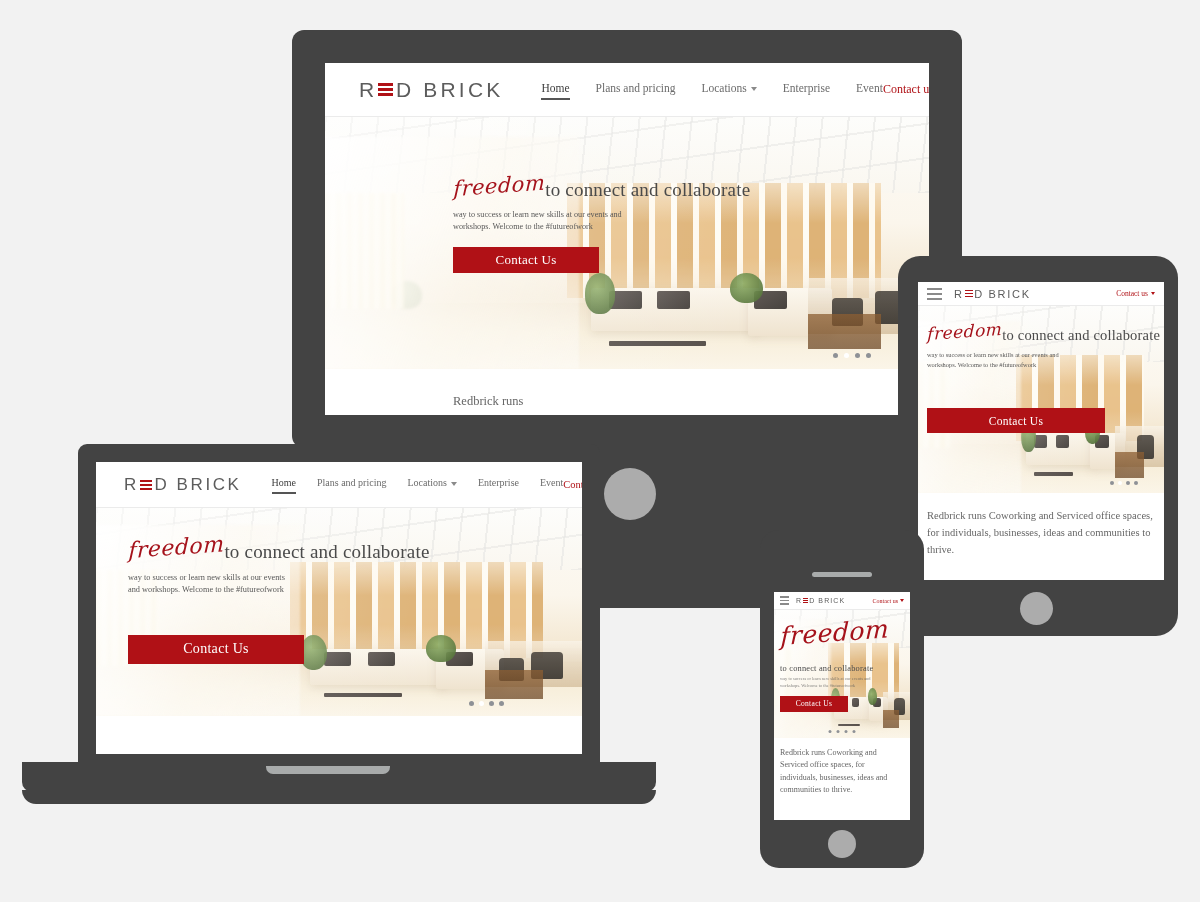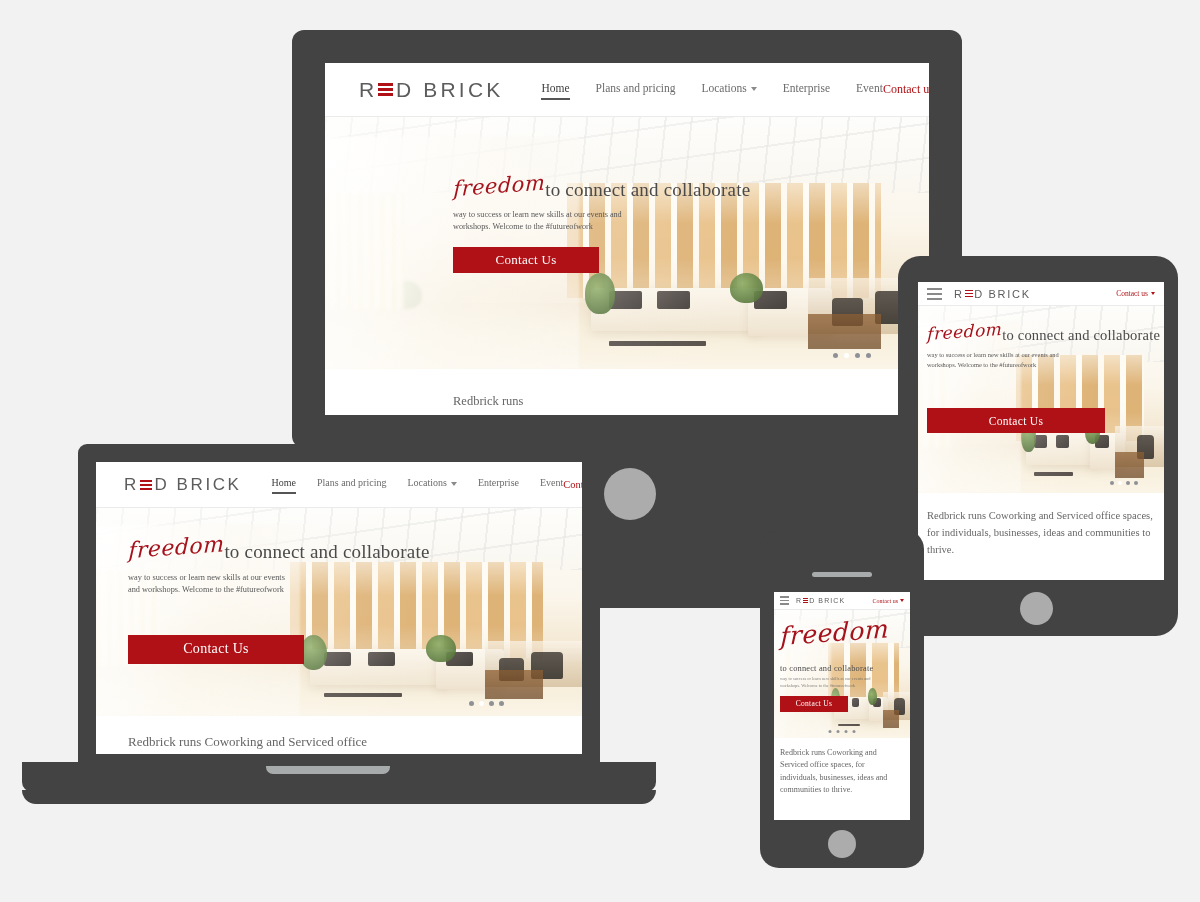--- a/index.html
+++ b/index.html
@@ -401,21 +401,20 @@
             <div class="ctabtn" style="margin-top:38px;width:176px;height:29px;font-size:14px;">Contact Us</div>
           </div>
           <div class="dots" style="right:78px;bottom:10px;gap:5px;">
             <span style="width:5px;height:5px;"></span>
             <span class="on" style="width:5px;height:5px;"></span>
             <span style="width:5px;height:5px;"></span>
             <span style="width:5px;height:5px;"></span>
           </div>
         </div>
 
-        <div class="bodycopy" style="padding:16px 32px 0;font-size:13px;line-height:1.6;white-space:nowrap;">Redbrick runs Coworking and Serviced office</div>
 
       </div>
     </div>
   </div>
 
   <div class="device" id="tablet">
     <div class="tbody bezel"></div>
     <div class="home"></div>
 
     <div class="screen">

